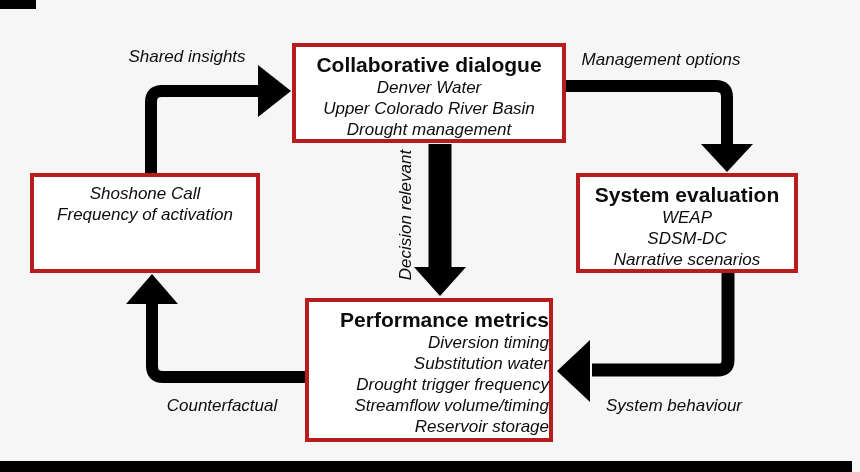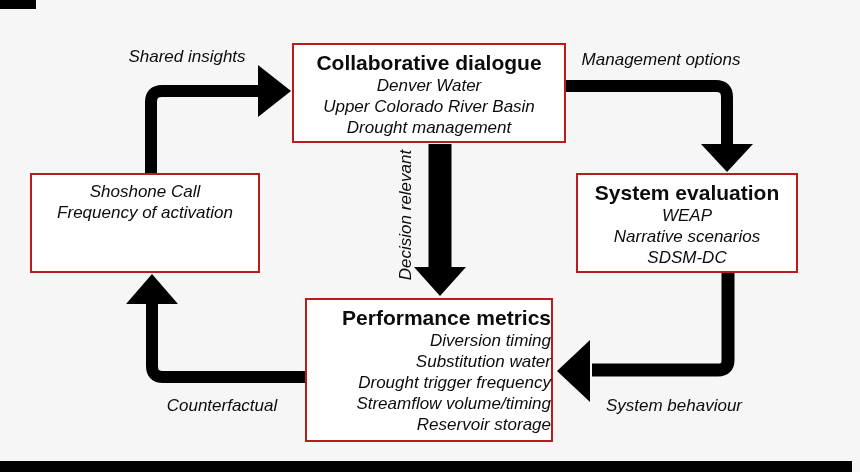--- a/index.html
+++ b/index.html
@@ -10,21 +10,21 @@
     background: #f6f6f6;
     overflow: hidden;
     font-family: "Liberation Sans", sans-serif;
     color: #0c0c0c;
   }
   #arrows { position: absolute; left: 0; top: 0; }
   .box {
     position: absolute;
     box-sizing: border-box;
     background: #ffffff;
-    border: 2px solid #b91c1c;
+    border: 4px solid #b91c1c;
     text-align: center;
     padding-top: 6px;
     z-index: 2;
   }
   .box-title {
     font-weight: bold;
     font-size: 21px;
     line-height: 24px;
     white-space: nowrap;
   }
@@ -91,22 +91,22 @@
   <div class="box" style="left:292px; top:43px; width:274px; height:100px;">
     <div class="box-title">Collaborative dialogue</div>
     <div class="box-line">Denver Water</div>
     <div class="box-line">Upper Colorado River Basin</div>
     <div class="box-line">Drought management</div>
   </div>
 
   <div class="box" style="left:576px; top:173px; width:222px; height:100px;">
     <div class="box-title">System evaluation</div>
     <div class="box-line">WEAP</div>
+    <div class="box-line">SDSM-DC</div>
     <div class="box-line">Narrative scenarios</div>
-    <div class="box-line">SDSM-DC</div>
   </div>
 
   <div class="box" style="left:305px; top:298px; width:248px; height:144px;text-align:right;">
     <div class="box-title">Performance metrics</div>
     <div class="box-line">Diversion timing</div>
     <div class="box-line">Substitution water</div>
     <div class="box-line">Drought trigger frequency</div>
     <div class="box-line">Streamflow volume/timing</div>
     <div class="box-line">Reservoir storage</div>
   </div>

